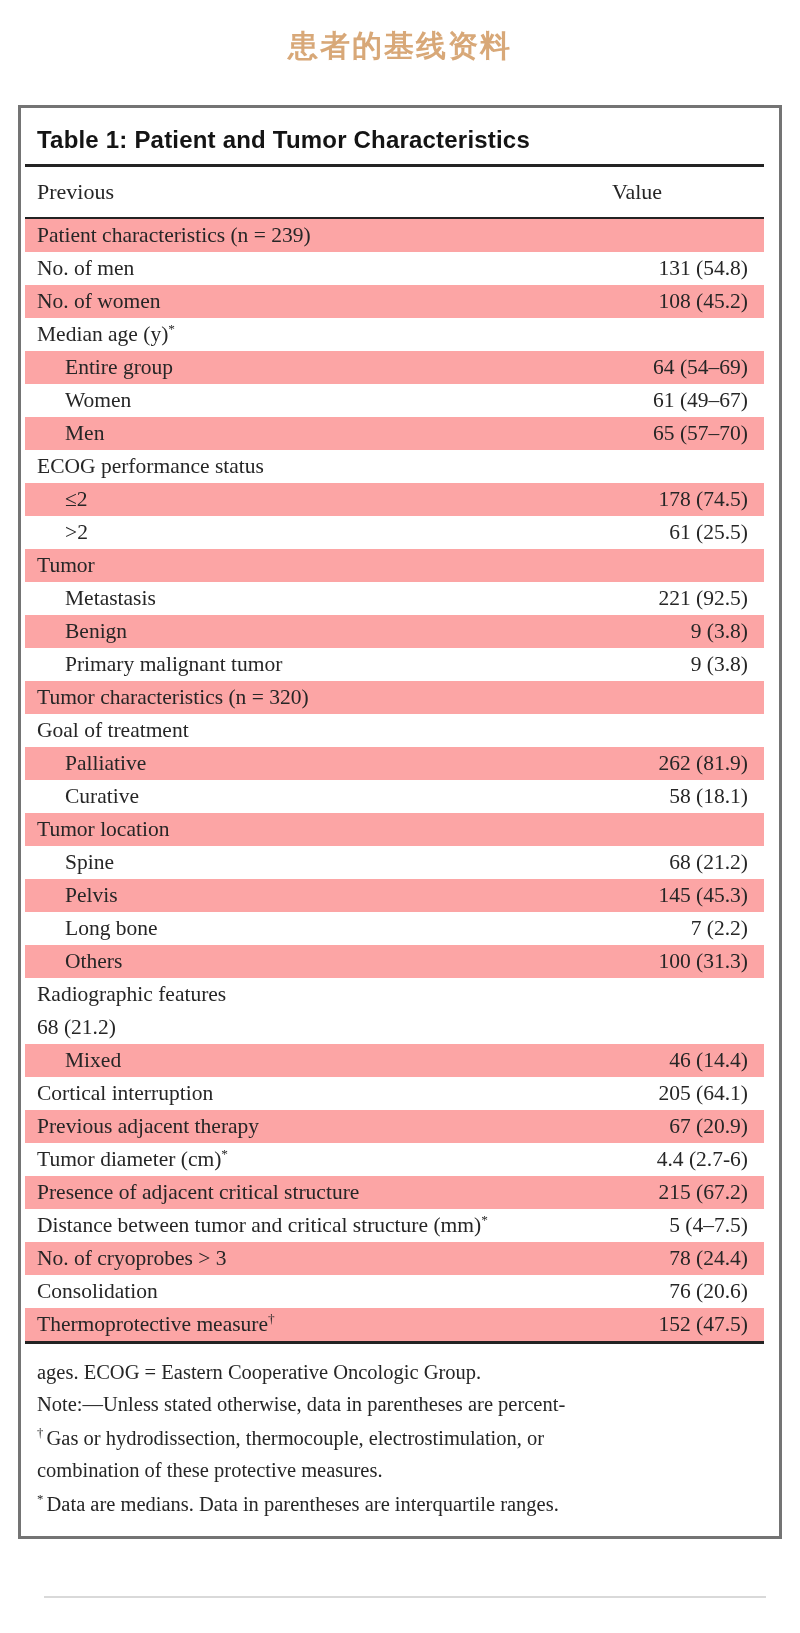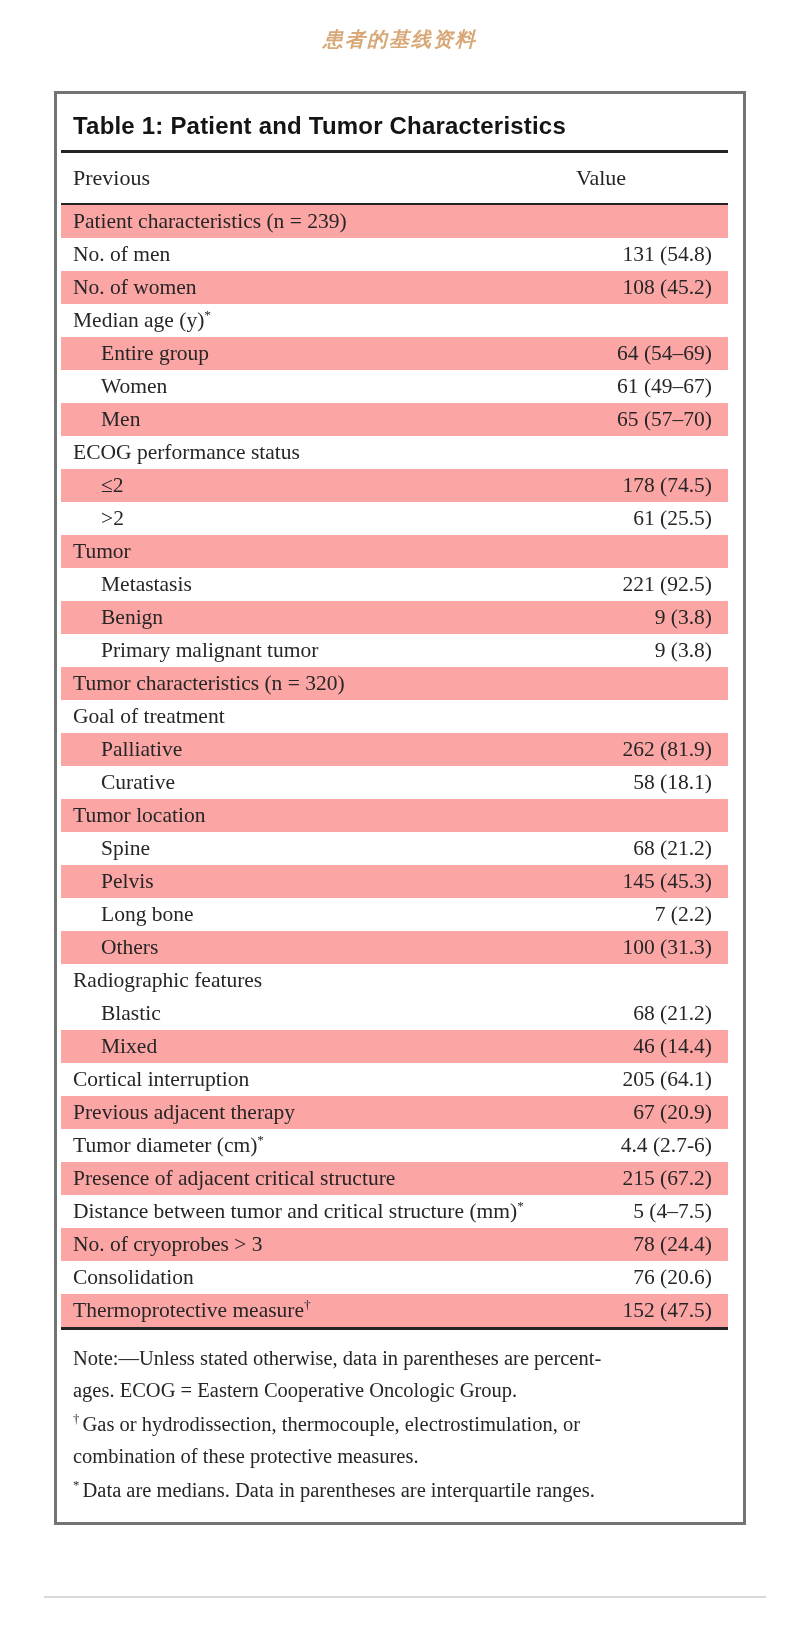--- a/index.html
+++ b/index.html
@@ -8,27 +8,26 @@
     width:800px; height:1633px; overflow:hidden;
     font-family:"Liberation Serif", serif;
     color:#262626;
     position:relative;
   }
   .cn-title {
     padding-top:26px;
     text-align:center;
     font-family:"Liberation Sans", sans-serif;
     font-weight:bold;
-    font-size:20px;
+    font-size:30px;
     letter-spacing:2px;
     color:#d8a878;
-    font-style:italic;
   }
   .card {
-    width:692px;
+    width:764px;
     margin:38px auto 0 auto;
     border:3px solid #747474;
     background:#ffffff;
     padding:12px 0 16px 0;
   }
   .card-inner {
     margin-left:4px;
     margin-right:15px;
   }
   .table-title {
@@ -191,21 +190,20 @@
         </div>
         <div class="trow shaded indent">
           <span class="param">Others</span>
           <span class="val">100 (31.3)</span>
         </div>
         <div class="trow">
           <span class="param">Radiographic features</span>
           <span class="val"></span>
         </div>
         <div class="trow indent">
-          <span class="param">Blastic</span>
           <span class="val">68 (21.2)</span>
         </div>
         <div class="trow shaded indent">
           <span class="param">Mixed</span>
           <span class="val">46 (14.4)</span>
         </div>
         <div class="trow">
           <span class="param">Cortical interruption</span>
           <span class="val">205 (64.1)</span>
         </div>
@@ -236,22 +234,22 @@
         <div class="trow shaded">
           <span class="param">Thermoprotective measure<sup>†</sup></span>
           <span class="val">152 (47.5)</span>
         </div>
       </div>
 
     <div class="rule"></div>
 
     <div class="notes" id="notes">
         <div class="note-block">
+          <div class="note-line">ages. ECOG = Eastern Cooperative Oncologic Group.</div>
           <div class="note-line">Note:—Unless stated otherwise, data in parentheses are percent-</div>
-          <div class="note-line">ages. ECOG = Eastern Cooperative Oncologic Group.</div>
         </div>
         <div class="note-block">
           <div class="note-line"><sup>† </sup>Gas or hydrodissection, thermocouple, electrostimulation, or</div>
           <div class="note-line">combination of these protective measures.</div>
         </div>
         <div class="note-block">
           <div class="note-line"><sup>* </sup>Data are medians. Data in parentheses are interquartile ranges.</div>
         </div>
       </div>
   </div>

